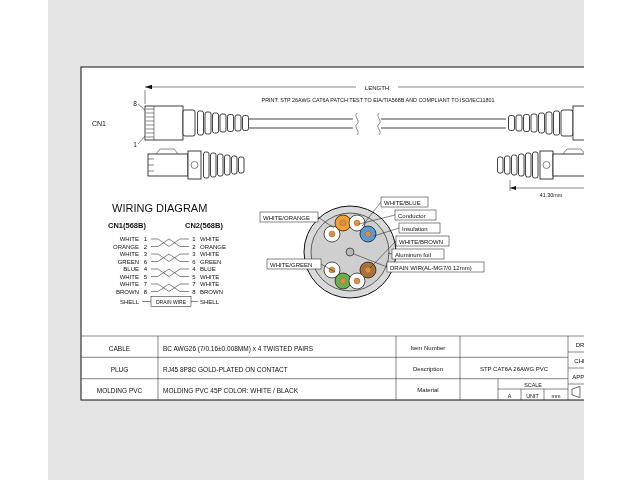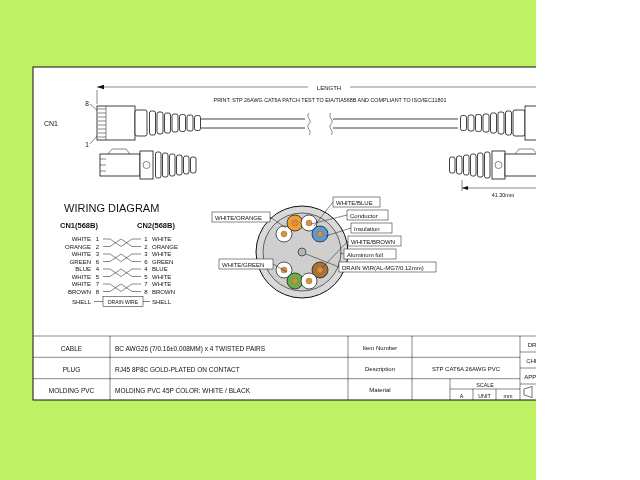--- a/index.html
+++ b/index.html
@@ -1,18 +1,18 @@
 <!DOCTYPE html>
 <html><head>
 <meta charset="utf-8">
 <style>
   * { margin:0; padding:0; box-sizing:border-box; }
   html,body { background:#ffffff; }
   body { font-family:"Liberation Sans","DejaVu Sans",sans-serif; }
-  .sheet { position:relative; width:536px; height:480px; background:#bef264; overflow:hidden; }
+  .sheet { position:relative; width:536px; height:480px; background:#e5e5e5; overflow:hidden;margin-left:48px; }
   svg { position:absolute; left:0; top:0; }
   svg text { font-family:"Liberation Sans","DejaVu Sans",sans-serif; fill:#111; }
   .t5  { font-size:5px; }
   .t55 { font-size:5.4px; }
   .t6  { font-size:6px; }
   .t65 { font-size:6.5px; }
   .t7  { font-size:7px; }
   .t75b{ font-size:7.5px; font-weight:bold; }
   .t11 { font-size:11px; }
   .ln     { stroke:#111; stroke-width:0.8; fill:none; }

